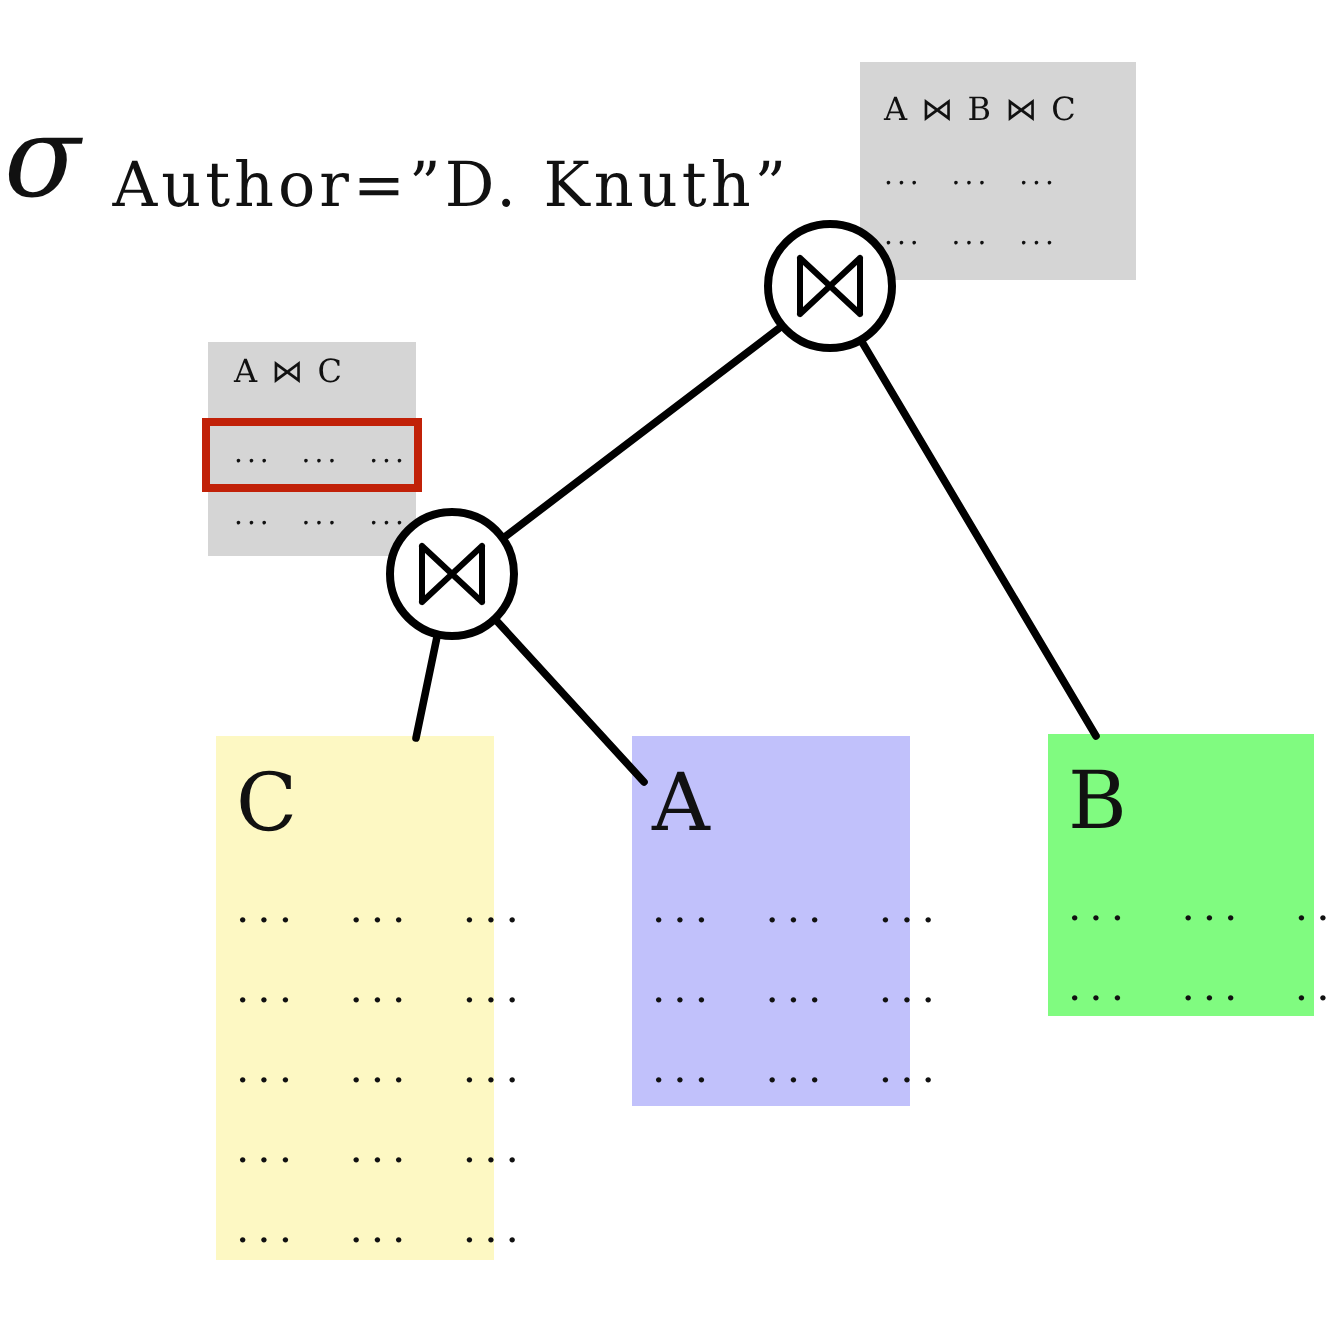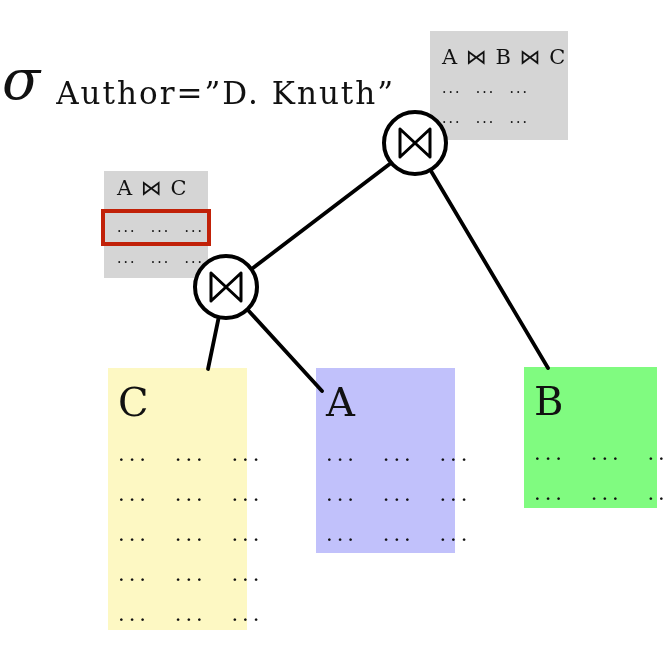--- a/index.html
+++ b/index.html
@@ -6,21 +6,21 @@
   .canvas{
     position:relative;width:664px;height:664px;background:#ffffff;overflow:hidden;
     font-family:"DejaVu Serif","DejaVu Sans","Liberation Serif",serif;color:#111;
   }
   
   .sigma-wrap{position:absolute;left:2px;top:48px;white-space:nowrap;}
   .sigma-op{font-size:56px;line-height:1.15;font-style:italic;display:inline-block;vertical-align:baseline;}
   .sigma-cond{font-size:31px;letter-spacing:2px;display:inline-block;vertical-align:baseline;position:relative;top:5px;left:16px;}
   
   .gray-box{position:absolute;background:#d5d5d5;}
-  .gray-box .gb-title{font-size:21px;letter-spacing:1px;}
+  .gray-box .gb-title{font-size:16px;letter-spacing:1px;}
   .gray-box .gb-row{font-size:14px;letter-spacing:2px;word-spacing:8px;line-height:18px;}
   .box-top{left:430px;top:31px;width:138px;height:109px;padding:0;}
   .box-top .gb-title{position:absolute;left:12px;top:14px;}
   .box-top .row-1{position:absolute;left:12px;top:48px;}
   .box-top .row-2{position:absolute;left:12px;top:78px;}
   .box-left{left:104px;top:171px;width:104px;height:107px;}
   .box-left .gb-title{position:absolute;left:13px;top:5px;}
   .box-left .row-2{position:absolute;left:13px;top:78px;}
   .hl-row{
     position:absolute;left:-3px;top:38px;width:110px;height:37px;

